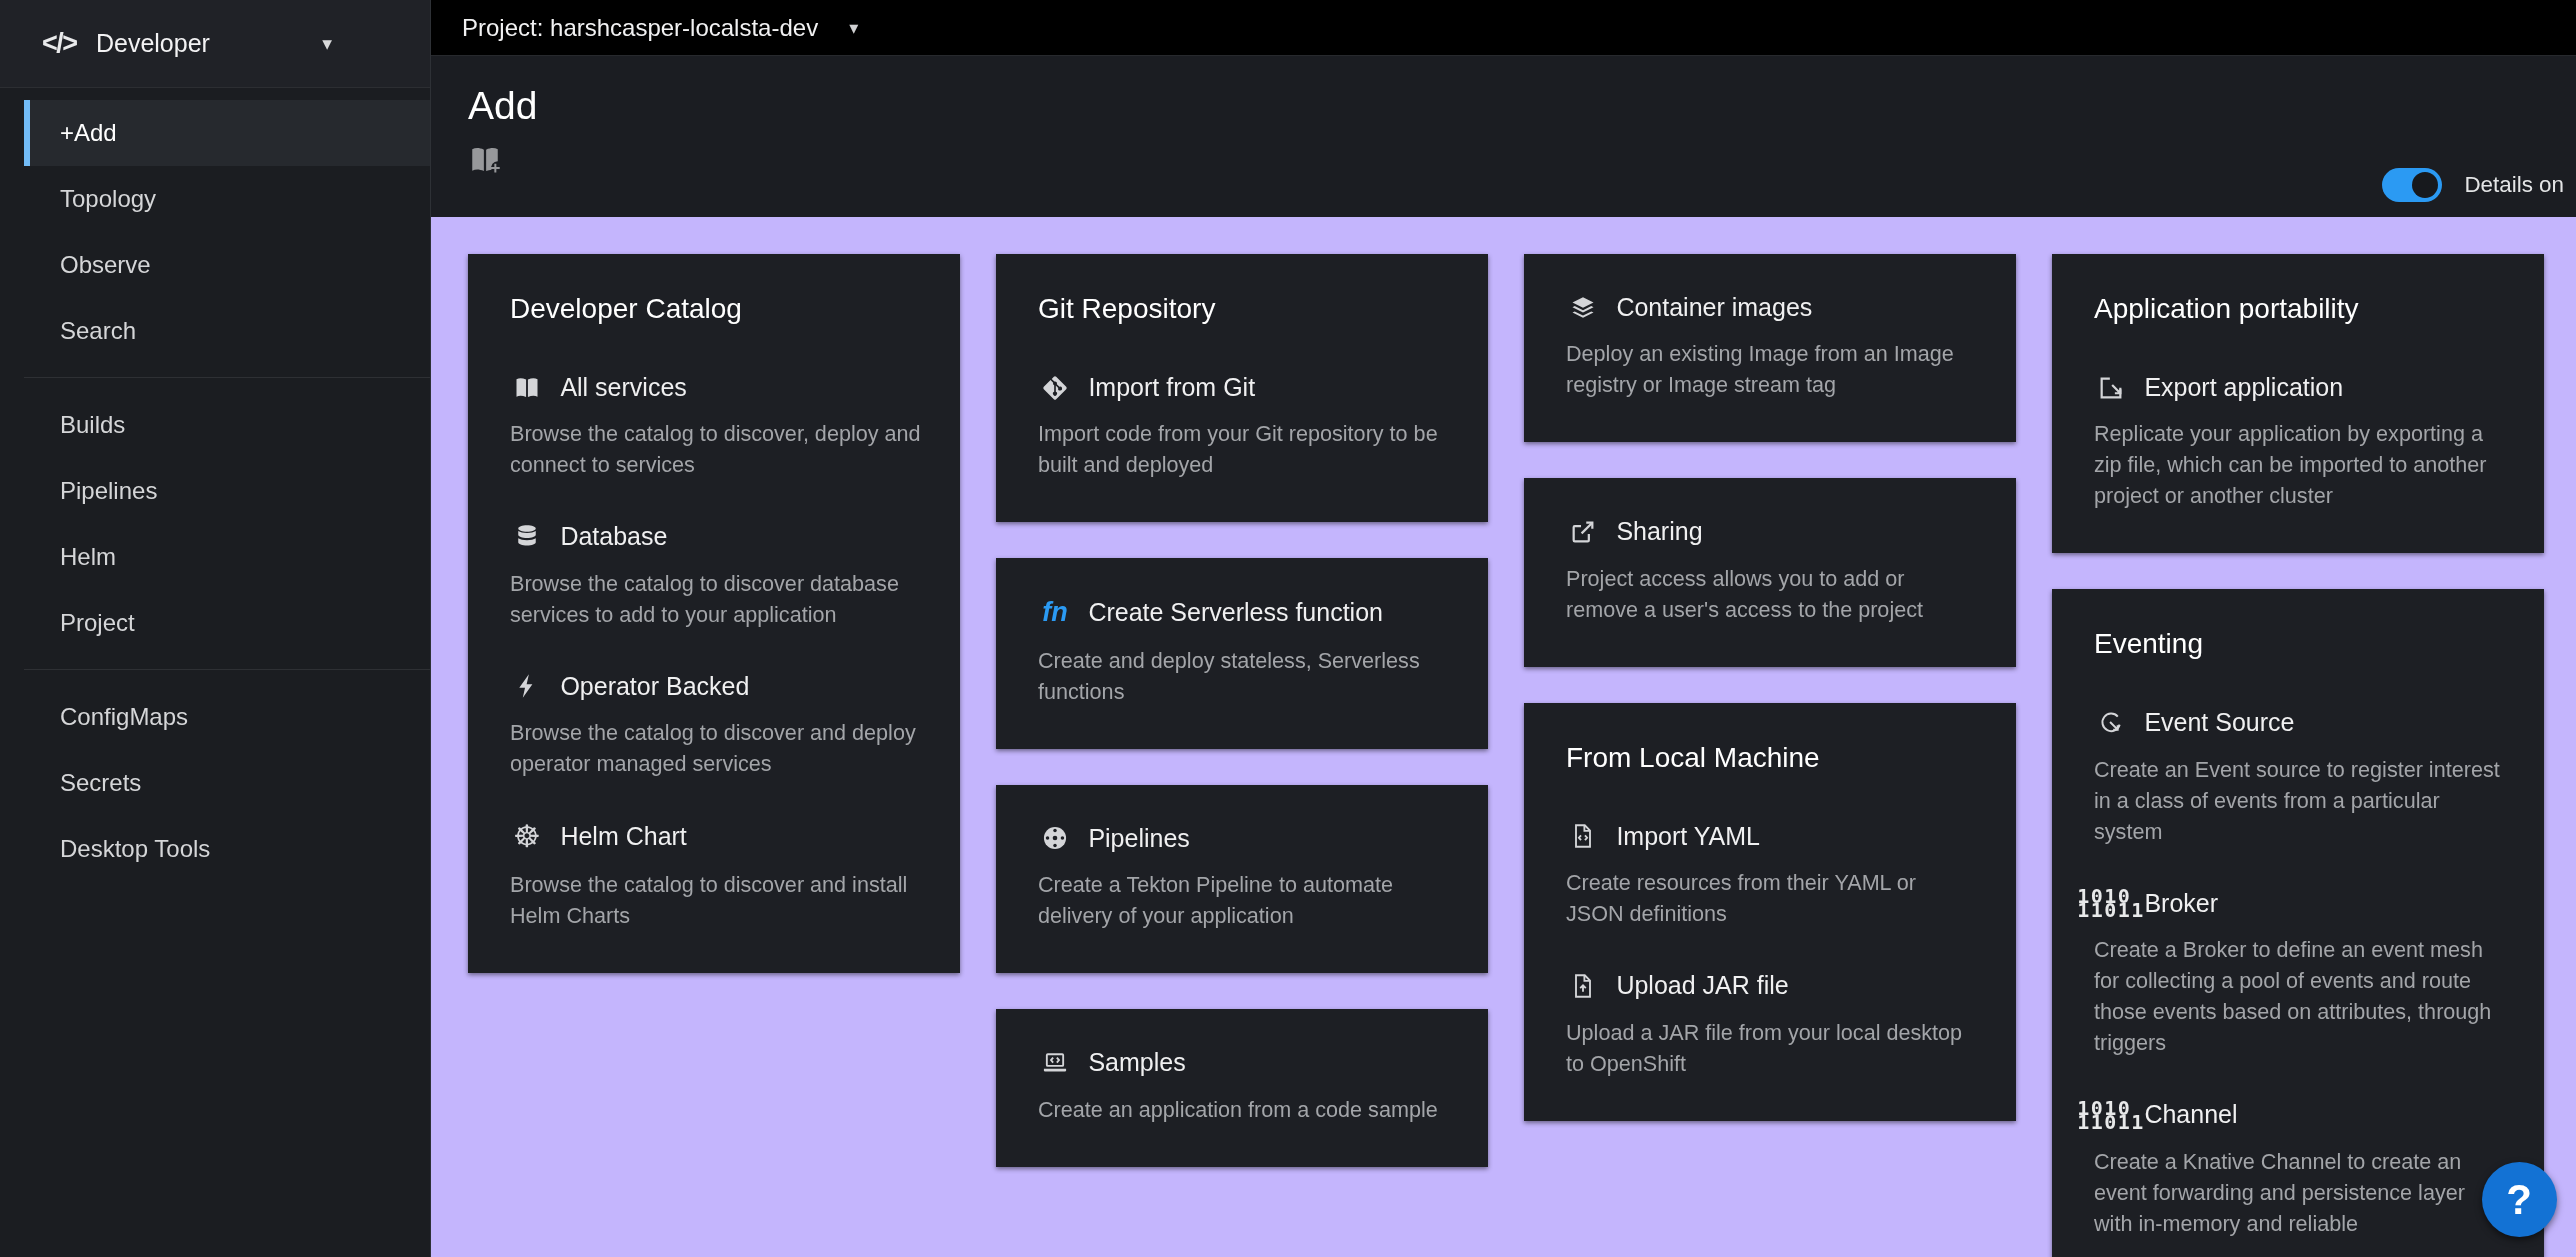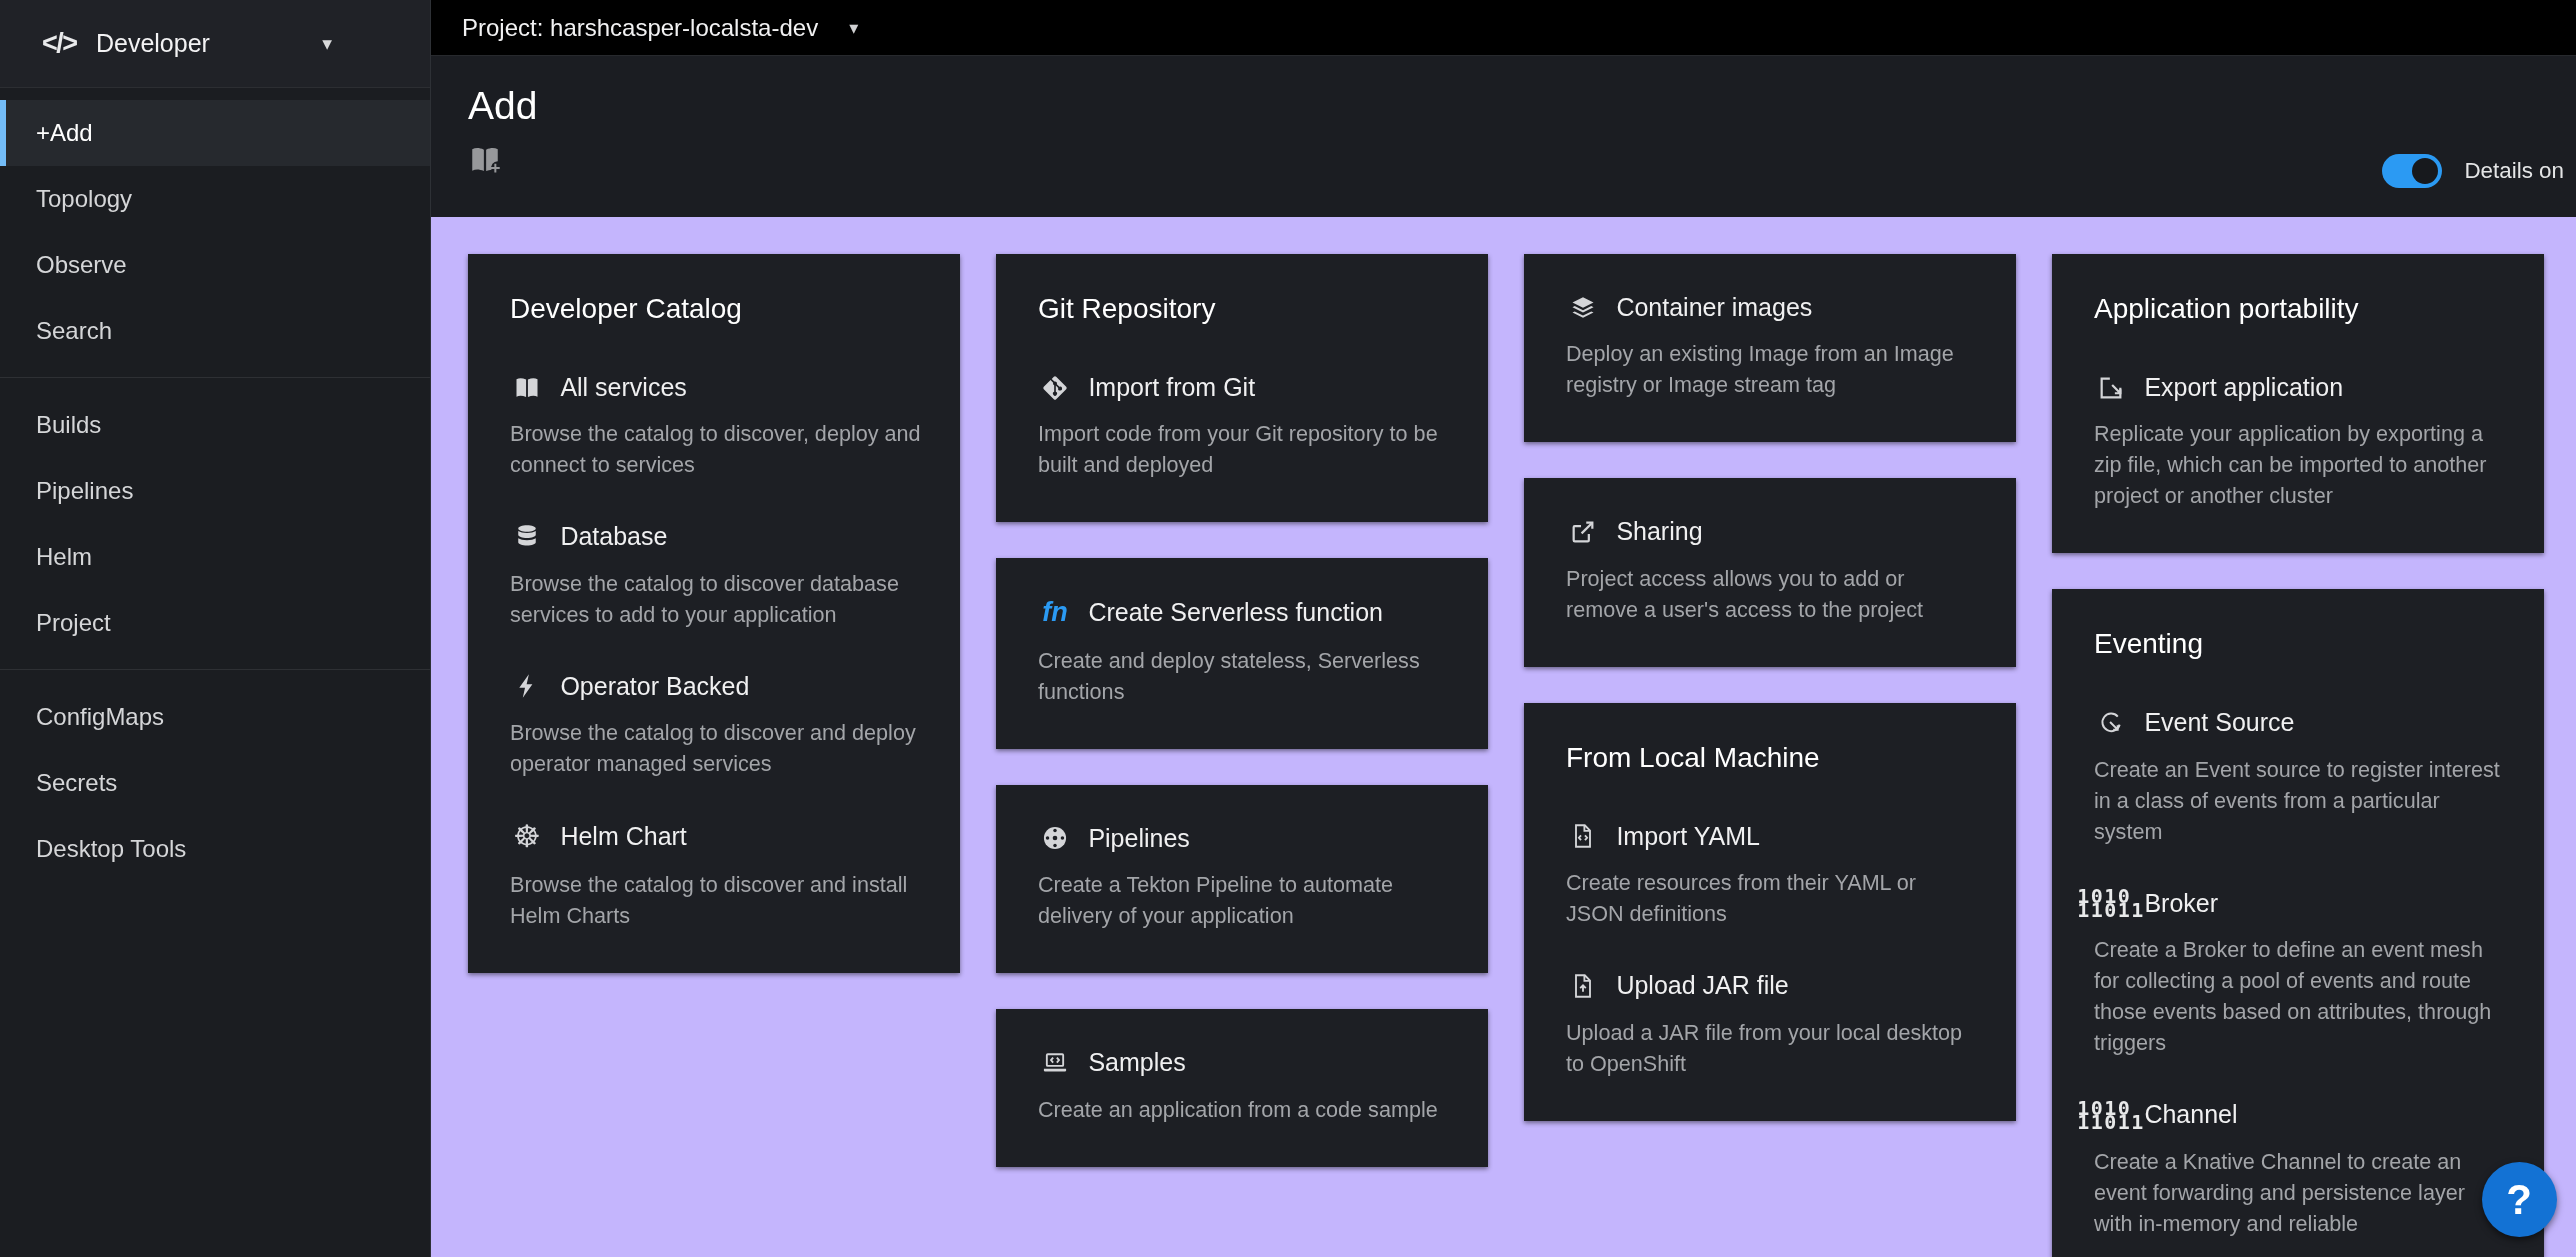--- a/index.html
+++ b/index.html
@@ -25,21 +25,21 @@
     border-bottom: 0.7px solid #2c2e32;
     display: flex; align-items: center;
     padding: 0 98px 0 42px;
   }
   .masthead .logo {
     font-weight: 700; font-size: 27px; color: #e9eaeb; letter-spacing: -1.5px;
   }
   .masthead .persp-label { margin-left: 19.4px; font-size: 25px; color: #f3f3f4; }
   .masthead .caret { margin-left: auto; font-size: 19.4px; color: #d8d9da; }
 
-  .nav { padding-top: 12px; display: flex; flex-direction: column; }
+  .nav { padding-top: 12px; display: flex; flex-direction: column; padding-left: 24px; }
   .nav-item {
     height: 66px; display: flex; align-items: center;
     padding-left: 30px; font-size: 24px; color: #d5d6d8;
     border-left: 6px solid transparent; cursor: pointer;
   }
   .nav-item.active {
     background: #26292e; border-left-color: #73bcf7; color: #ffffff;
   }
   .nav-divider { border-top: 0.7px solid #2e3034; margin: 13.4px 0; }
 
@@ -54,21 +54,21 @@
   .topbar .caret { font-size: 18px; color: #cfd0d2; }
 
   .page-header {
     height: 161px; background: #1b1d22; position: relative;
     padding: 27px 15px 0 37px;
   }
   .page-title { margin: 0; font-size: 39px; line-height: 45px; font-weight: 500; color: #ffffff; }
   .guided-doc-icon { display: inline-block; margin-top: 15px; }
   .guided-doc-icon svg { width: 34px; height: 34px; }
 
-  .details-row { position: absolute; right: 27px; top: 98px; display: flex; align-items: center; gap: 22.4px; }
+  .details-row { position: absolute; right: 27px; top: 112px; display: flex; align-items: center; gap: 22.4px; }
   .switch {
     width: 60px; height: 34px; border-radius: 17px; background: #2b9af3;
     position: relative; cursor: pointer;
   }
   .switch .knob {
     position: absolute; top: 3.7px; left: 30px;
     width: 26px; height: 26px; border-radius: 50%; background: #17191d;
   }
   .switch-label { font-size: 22.4px; color: #e4e5e6; }
 

